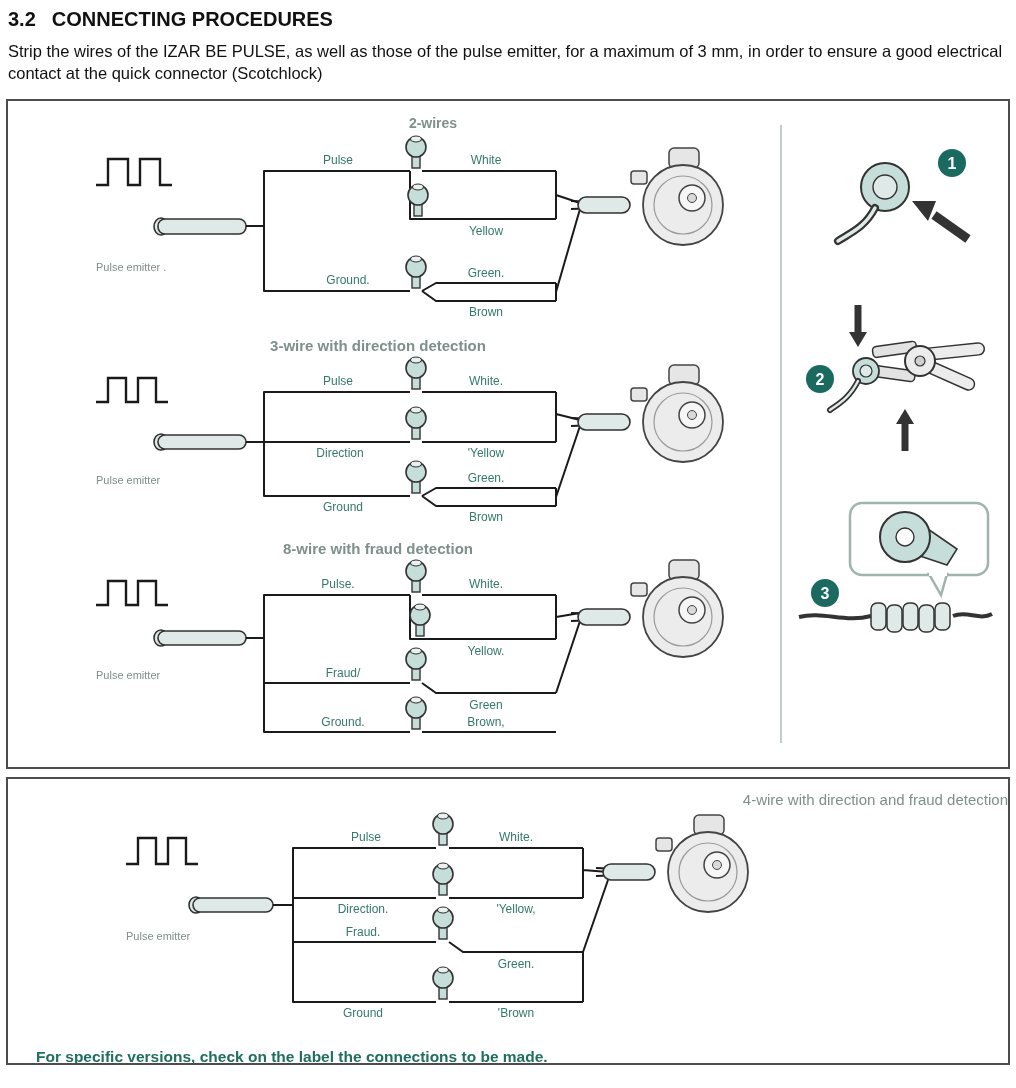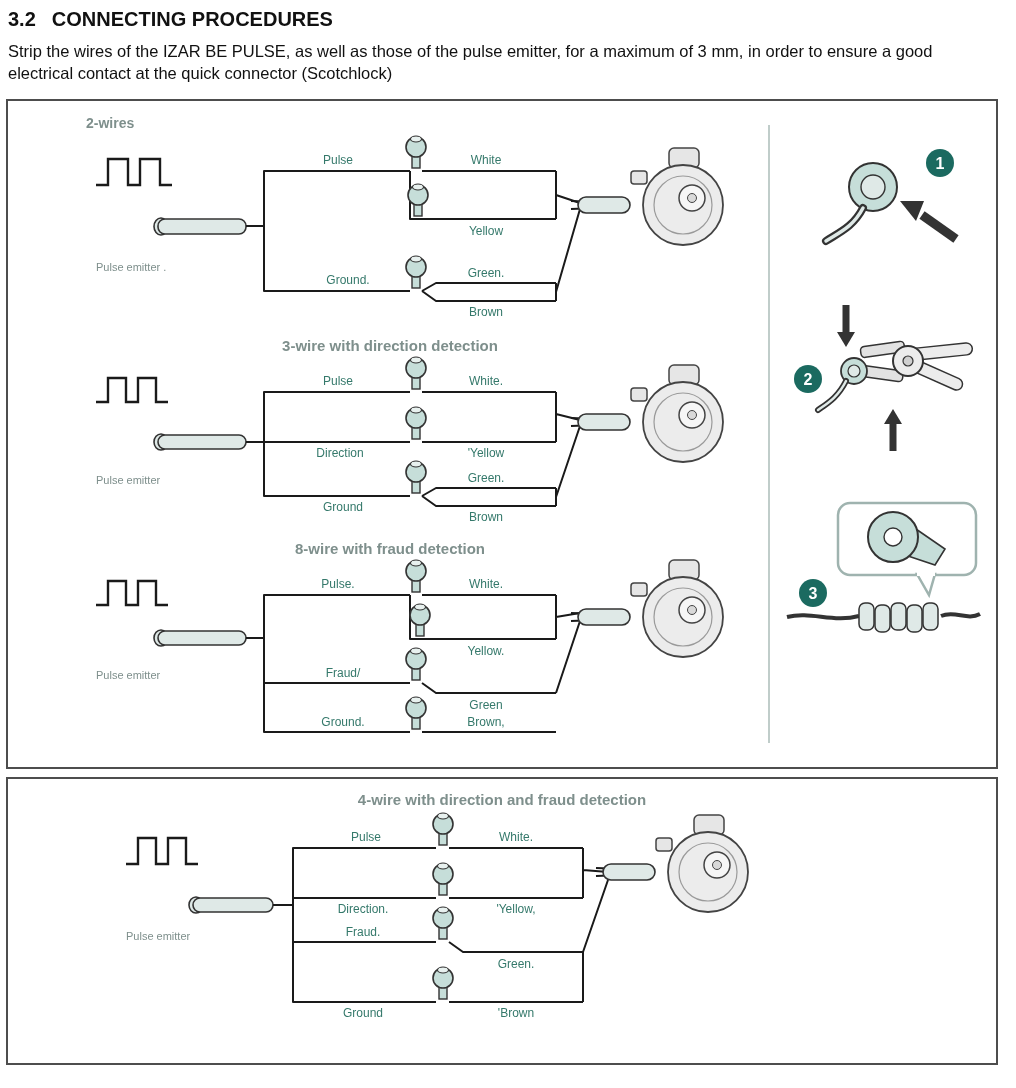--- a/index.html
+++ b/index.html
@@ -1,41 +1,41 @@
 <!DOCTYPE html>
 <html><head>
 <meta charset="utf-8">
 <style>
   html,body { margin:0; padding:0; background:#fff; }
   body {
     width:1016px; height:1088px; overflow:hidden;
     font-family:"Liberation Sans", sans-serif; color:#111;
   }
-  .page { padding:6px 18px 0 6px; box-sizing:border-box; }
+  .page { padding:6px 6px 0 6px; box-sizing:border-box; }
 
   .section-title { font-size:20px; font-weight:bold; margin:2px 0 10px 2px; }
   .section-number { margin-right:16px; }
 
   .intro { font-size:16.5px; line-height:1.32; margin:0 2px 14px 2px; max-width:1002px; }
 
   .frame { border:2px solid #4d4d4d; background:#fff; box-sizing:border-box; }
   .frame1 { height:670px; display:flex; }
   .left-area { flex:1 1 auto; padding-top:12px; }
 
   .steps-col {
     width:228px; margin:24px 0; border-left:2px solid #c0cdca;
     display:flex; flex-direction:column; align-items:center;
     padding-top:14px; gap:38px; box-sizing:border-box;
   }
 
-  .diagram-title-left { font-size:14px; font-weight:bold; color:#7e8f8c; margin:2px 0 0 78px; }
-  .diagram-heading { font-size:15px; font-weight:bold; color:#7e8f8c; text-align:center; width:740px; margin:2px 0 0 12px; }
+  .diagram-title-left { font-size:14px; font-weight:bold; color:#7e8f8c; margin:2px 0 0 78px;text-align:center; }
+  .diagram-heading { font-size:15px; font-weight:bold; color:#7e8f8c; text-align:center; width:740px; margin:2px 0 0 0; }
 
   .frame2 { margin-top:8px; height:288px; overflow:hidden; }
-  .heading4 { font-size:15px; font-weight:bold; color:#7e8f8c; text-align:center; margin:12px 0 2px 0; }
+  .heading4 { font-size:15px; font-weight:normal; color:#7e8f8c; text-align:right; margin:12px 0 2px 0; }
   .note { font-size:15.5px; font-weight:bold; color:#1f6f5e; margin:2px 0 0 28px; }
 
   svg text { font-family:"Liberation Sans", sans-serif; }
   .lbl { font-size:12px; fill:#35796b; text-anchor:middle; }
   .lbl-gray { font-size:11px; fill:#7e8f8c; text-anchor:start; }
   .wire { stroke:#1a1a1a; stroke-width:2; fill:none; stroke-linejoin:round; }
   .wave { stroke:#1a1a1a; stroke-width:2.4; fill:none; }
   .badge-txt { font-size:16px; font-weight:bold; fill:#fff; text-anchor:middle; }
 </style>
 </head>
@@ -252,15 +252,16 @@
       <text class="lbl-gray" x="118" y="130">Pulse emitter</text>
       <text class="lbl" x="358" y="31">Pulse</text>
       <text class="lbl" x="508" y="31">White.</text>
       <text class="lbl" x="355" y="103">Direction.</text>
       <text class="lbl" x="508" y="103">'Yellow,</text>
       <text class="lbl" x="355" y="126">Fraud.</text>
       <text class="lbl" x="508" y="158">Green.</text>
       <text class="lbl" x="355" y="207">Ground</text>
       <text class="lbl" x="508" y="207">'Brown</text>
     </svg>
+    <div class="note">For specific versions, check on the label the connections to be made.</div>
   </div>
 
 </div>
 
 </body></html>

